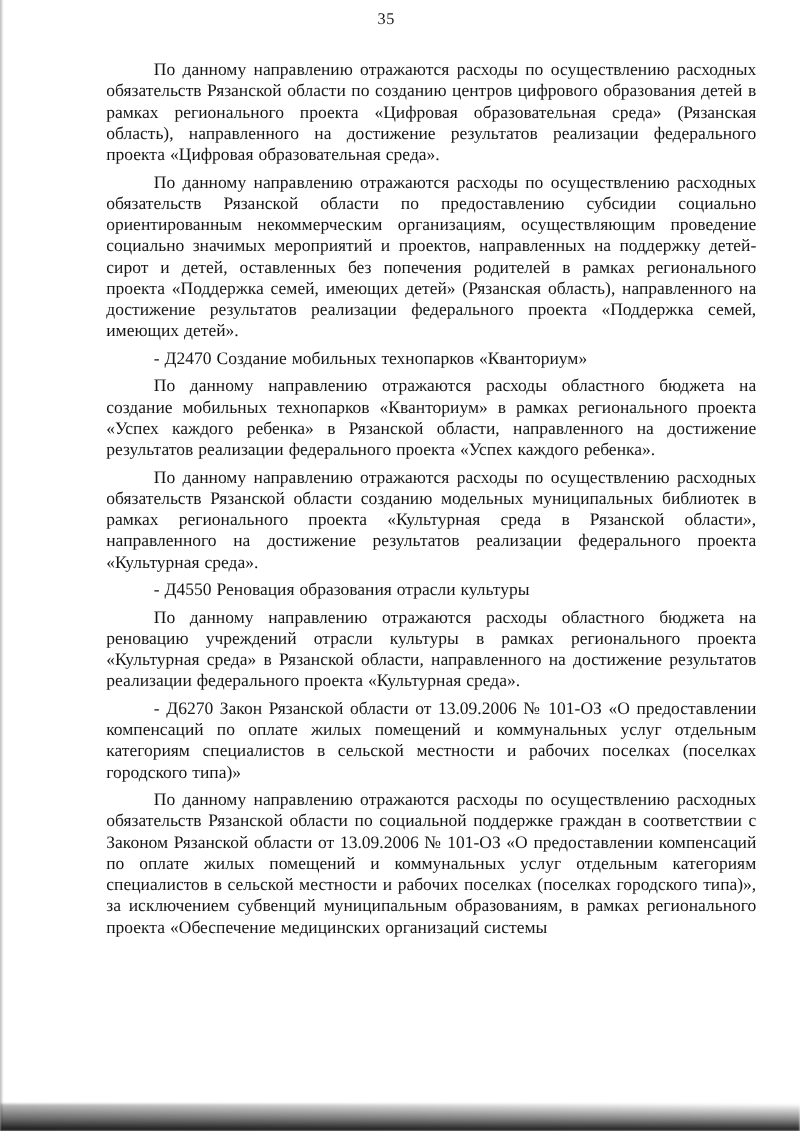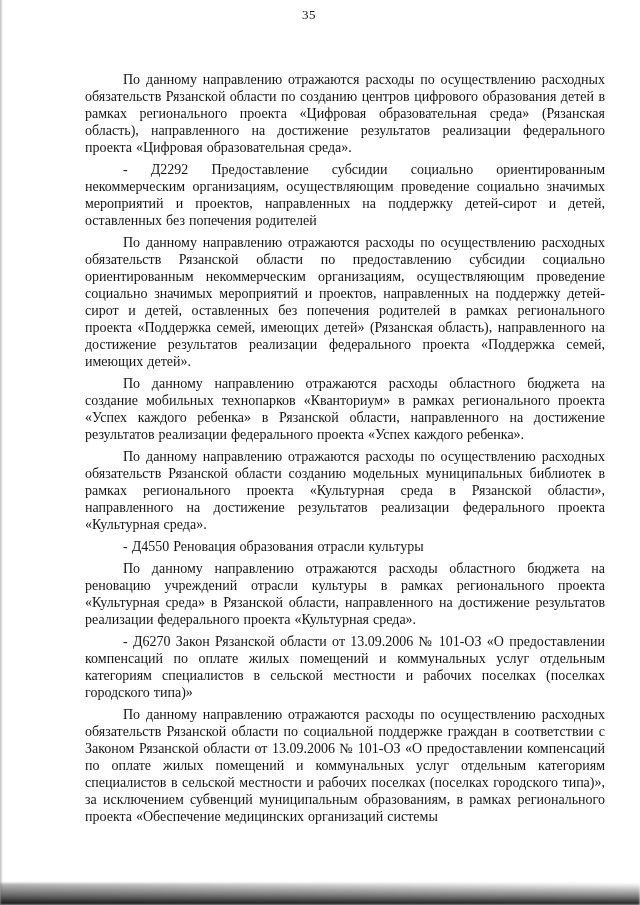--- a/index.html
+++ b/index.html
@@ -26,21 +26,20 @@
     letter-spacing: 0.5px;
   }
   .content {
     position: absolute;
     top: 48px;
     left: 85px;
     width: 520px;
     font-size: 14px;
     line-height: 17px;
     text-align: justify;
-    margin-top: 23px;
   }
   .para {
     margin: 0 0 5px 0;
     text-indent: 38px;
     word-spacing: 0.5px;
   }
   
   .scan-edge-left {
     position: absolute;
     left: 0;
@@ -66,22 +65,22 @@
 </style>
 </head>
 <body>
 
 <div class="page">
 
   <div class="page-number">35</div>
 
   <div class="content">
     <p class="para">По данному направлению отражаются расходы по осуществлению расходных обязательств Рязанской области по созданию центров цифрового образования детей в рамках регионального проекта «Цифровая образовательная среда» (Рязанская область), направленного на достижение результатов реализации федерального проекта «Цифровая образовательная среда».</p>
-    <p class="para">- Д2292 Предоставление субсидии социально ориентированным некоммерческим организациям, осуществляющим проведение социально значимых мероприятий и проектов, направленных на поддержку детей-сирот и детей, оставленных без попечения родителей</p>
     <p class="para">По данному направлению отражаются расходы по осуществлению расходных обязательств Рязанской области по предоставлению субсидии социально ориентированным некоммерческим организациям, осуществляющим проведение социально значимых мероприятий и проектов, направленных на поддержку детей-сирот и детей, оставленных без попечения родителей в рамках регионального проекта «Поддержка семей, имеющих детей» (Рязанская область), направленного на достижение результатов реализации федерального проекта «Поддержка семей, имеющих детей».</p>
+    <p class="para">- Д2470 Создание мобильных технопарков «Кванториум»</p>
     <p class="para">По данному направлению отражаются расходы областного бюджета на создание мобильных технопарков «Кванториум» в рамках регионального проекта «Успех каждого ребенка» в Рязанской области, направленного на достижение результатов реализации федерального проекта «Успех каждого ребенка».</p>
     <p class="para">По данному направлению отражаются расходы по осуществлению расходных обязательств Рязанской области созданию модельных муниципальных библиотек в рамках регионального проекта «Культурная среда в Рязанской области», направленного на достижение результатов реализации федерального проекта «Культурная среда».</p>
     <p class="para">- Д4550 Реновация образования отрасли культуры</p>
     <p class="para">По данному направлению отражаются расходы областного бюджета на реновацию учреждений отрасли культуры в рамках регионального проекта «Культурная среда» в Рязанской области, направленного на достижение результатов реализации федерального проекта «Культурная среда».</p>
     <p class="para">- Д6270 Закон Рязанской области от 13.09.2006 № 101-ОЗ «О предоставлении компенсаций по оплате жилых помещений и коммунальных услуг отдельным категориям специалистов в сельской местности и рабочих поселках (поселках городского типа)»</p>
     <p class="para">По данному направлению отражаются расходы по осуществлению расходных обязательств Рязанской области по социальной поддержке граждан в соответствии с Законом Рязанской области от 13.09.2006 № 101-ОЗ «О предоставлении компенсаций по оплате жилых помещений и коммунальных услуг отдельным категориям специалистов в сельской местности и рабочих поселках (поселках городского типа)», за исключением субвенций муниципальным образованиям, в рамках регионального проекта «Обеспечение медицинских организаций системы</p>
   </div>
 
   <div class="scan-edge-left"></div>
   <div class="scan-shadow-bottom"></div>

